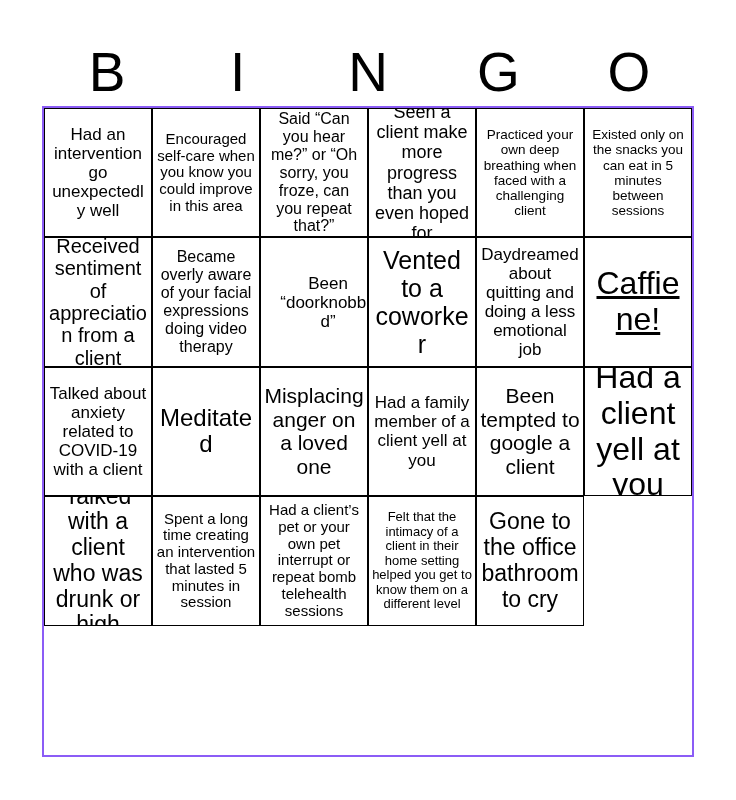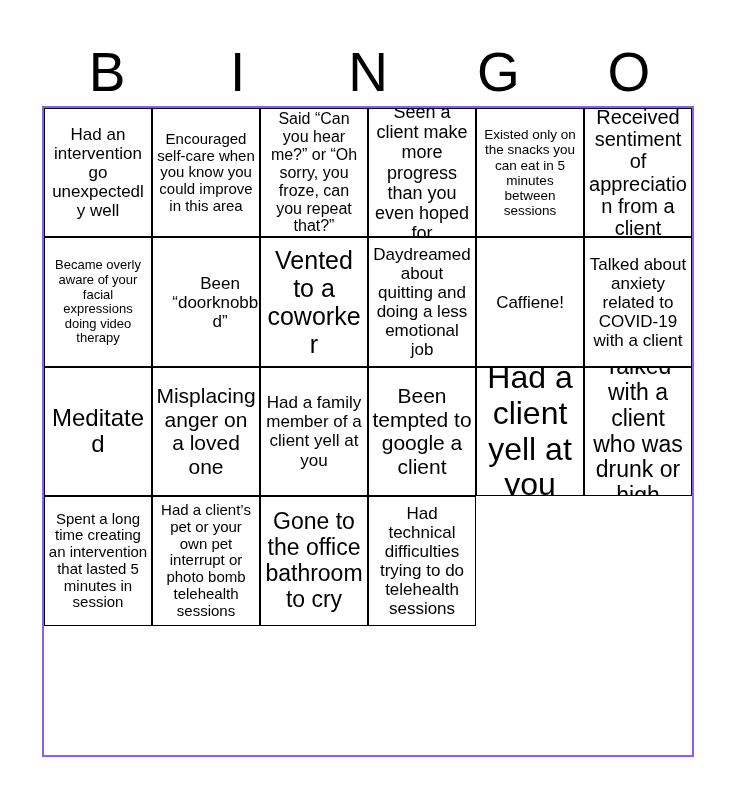--- a/index.html
+++ b/index.html
@@ -77,39 +77,42 @@
       <div class="cell">
         <span class="cell-text" style="font-size: 15px;">Encouraged self-care when you know you could improve in this area</span>
       </div>
       <div class="cell">
         <span class="cell-text" style="font-size: 16px;">Said “Can you hear me?” or “Oh sorry, you froze, can you repeat that?”</span>
       </div>
       <div class="cell">
         <span class="cell-text" style="font-size: 18px;">Seen a client make more progress than you even hoped for</span>
       </div>
       <div class="cell">
+        <span class="cell-text" style="font-size: 13.5px;">Practiced your own deep breathing when faced with a challenging client</span>
+      </div>
+      <div class="cell">
         <span class="cell-text" style="font-size: 13.5px;">Existed only on the snacks you can eat in 5 minutes between sessions</span>
       </div>
       <div class="cell">
         <span class="cell-text" style="font-size: 20px;">Received sentiment of appreciation from a client</span>
       </div>
       <div class="cell">
-        <span class="cell-text" style="font-size: 13px;">Became overly aware of your facial expressions doing video therapy</span>
+        <span class="cell-text" style="font-size: 16px;">Became overly aware of your facial expressions doing video therapy</span>
       </div>
       <div class="cell">
         <span class="cell-text" style="font-size: 17px; margin-left: 28px;">Been “doorknobbed”</span>
       </div>
       <div class="cell">
         <span class="cell-text" style="font-size: 25px;">Vented to a coworker</span>
       </div>
       <div class="cell">
         <span class="cell-text" style="font-size: 17px;">Daydreamed about quitting and doing a less emotional job</span>
       </div>
       <div class="cell">
-        <span class="cell-text" style="font-size: 17px;">Caffiene!</span>
+        <span class="cell-text" style="font-size: 32px; text-decoration: underline;">Caffiene!</span>
       </div>
       <div class="cell">
         <span class="cell-text" style="font-size: 17px;">Talked about anxiety related to COVID-19 with a client</span>
       </div>
       <div class="cell">
         <span class="cell-text" style="font-size: 24px;">Meditated</span>
       </div>
       <div class="cell">
         <span class="cell-text" style="font-size: 21px; text-align: center;">Misplacing anger on a loved one</span>
       </div>
@@ -122,22 +125,22 @@
       <div class="cell">
         <span class="cell-text" style="font-size: 32px;">Had a client yell at you</span>
       </div>
       <div class="cell">
         <span class="cell-text" style="font-size: 23px;">Talked with a client who was drunk or high</span>
       </div>
       <div class="cell">
         <span class="cell-text" style="font-size: 15px; text-align: center;">Spent a long time creating an intervention that lasted 5 minutes in session</span>
       </div>
       <div class="cell">
-        <span class="cell-text" style="font-size: 15px;">Had a client’s pet or your own pet interrupt or photo bomb telehealth sessions</span>
+        <span class="cell-text" style="font-size: 15px;">Had a client’s pet or your own pet interrupt or repeat bomb telehealth sessions</span>
+      </div>
+      <div class="cell">
+        <span class="cell-text" style="font-size: 13px;">Felt that the intimacy of a client in their home setting helped you get to know them on a different level</span>
       </div>
       <div class="cell">
         <span class="cell-text" style="font-size: 23px;">Gone to the office bathroom to cry</span>
-      </div>
-      <div class="cell">
-        <span class="cell-text" style="font-size: 17px;">Had technical difficulties trying to do telehealth sessions</span>
       </div>
     </div>
 </div>
 
 </body></html>

